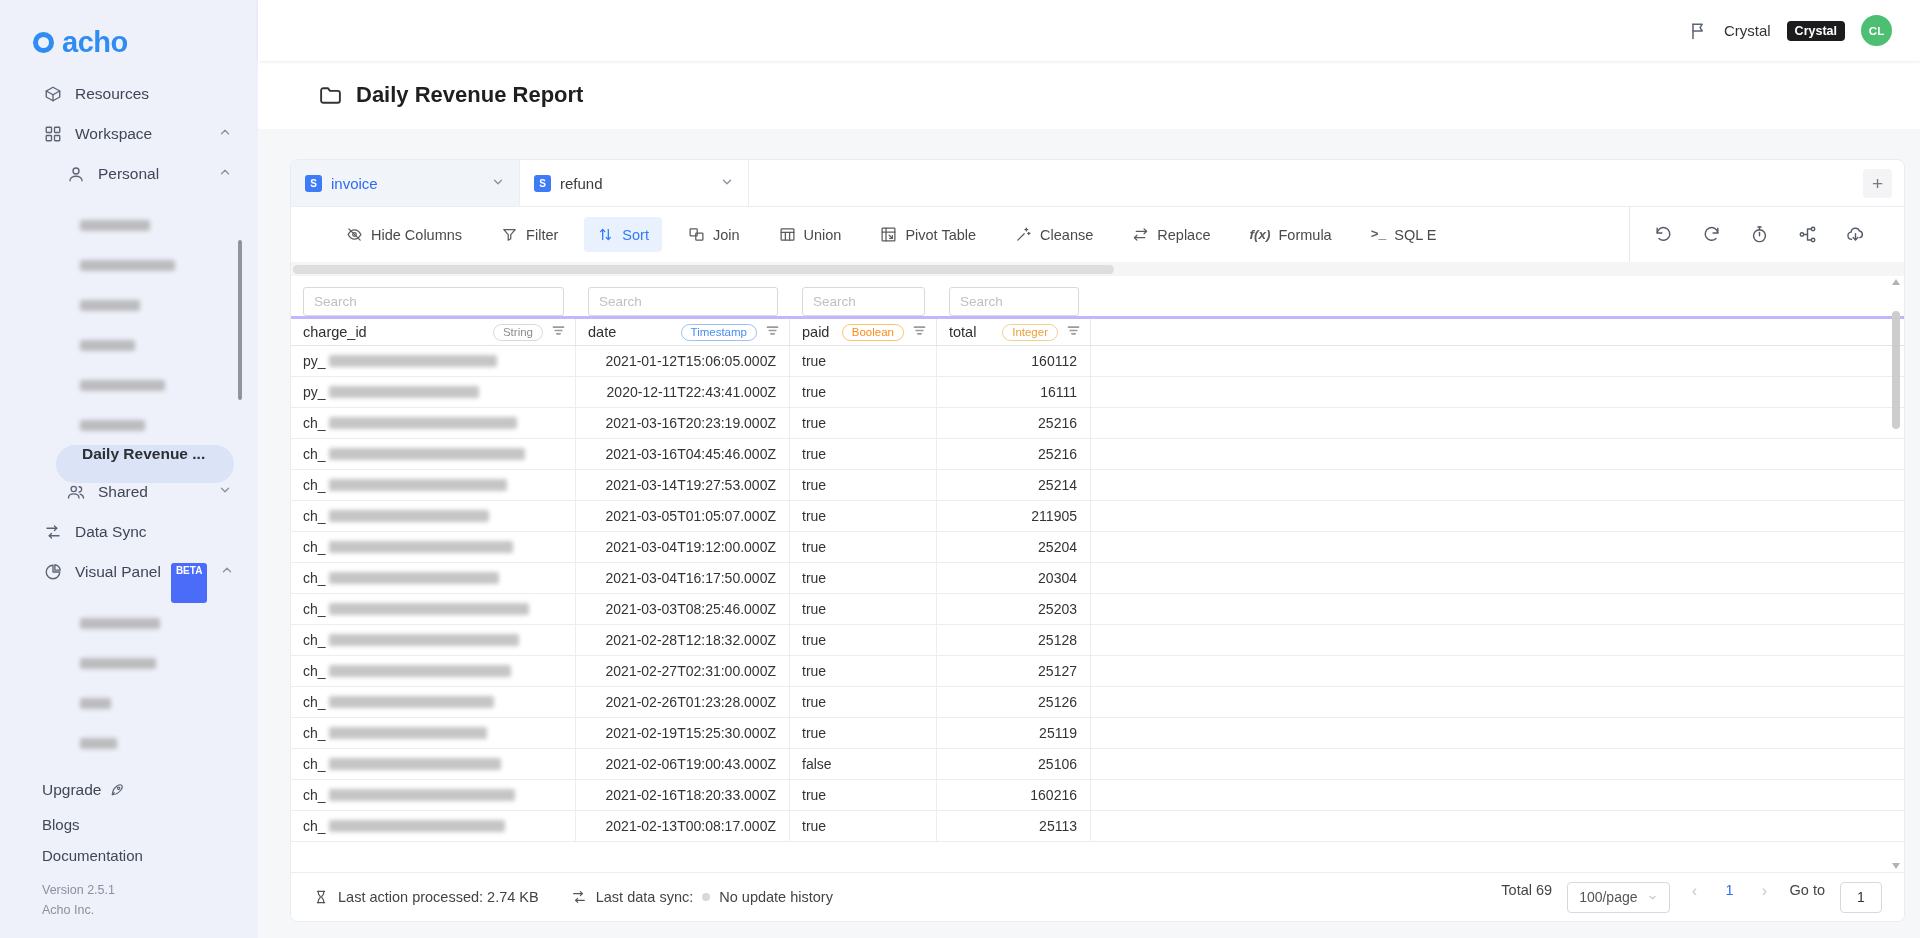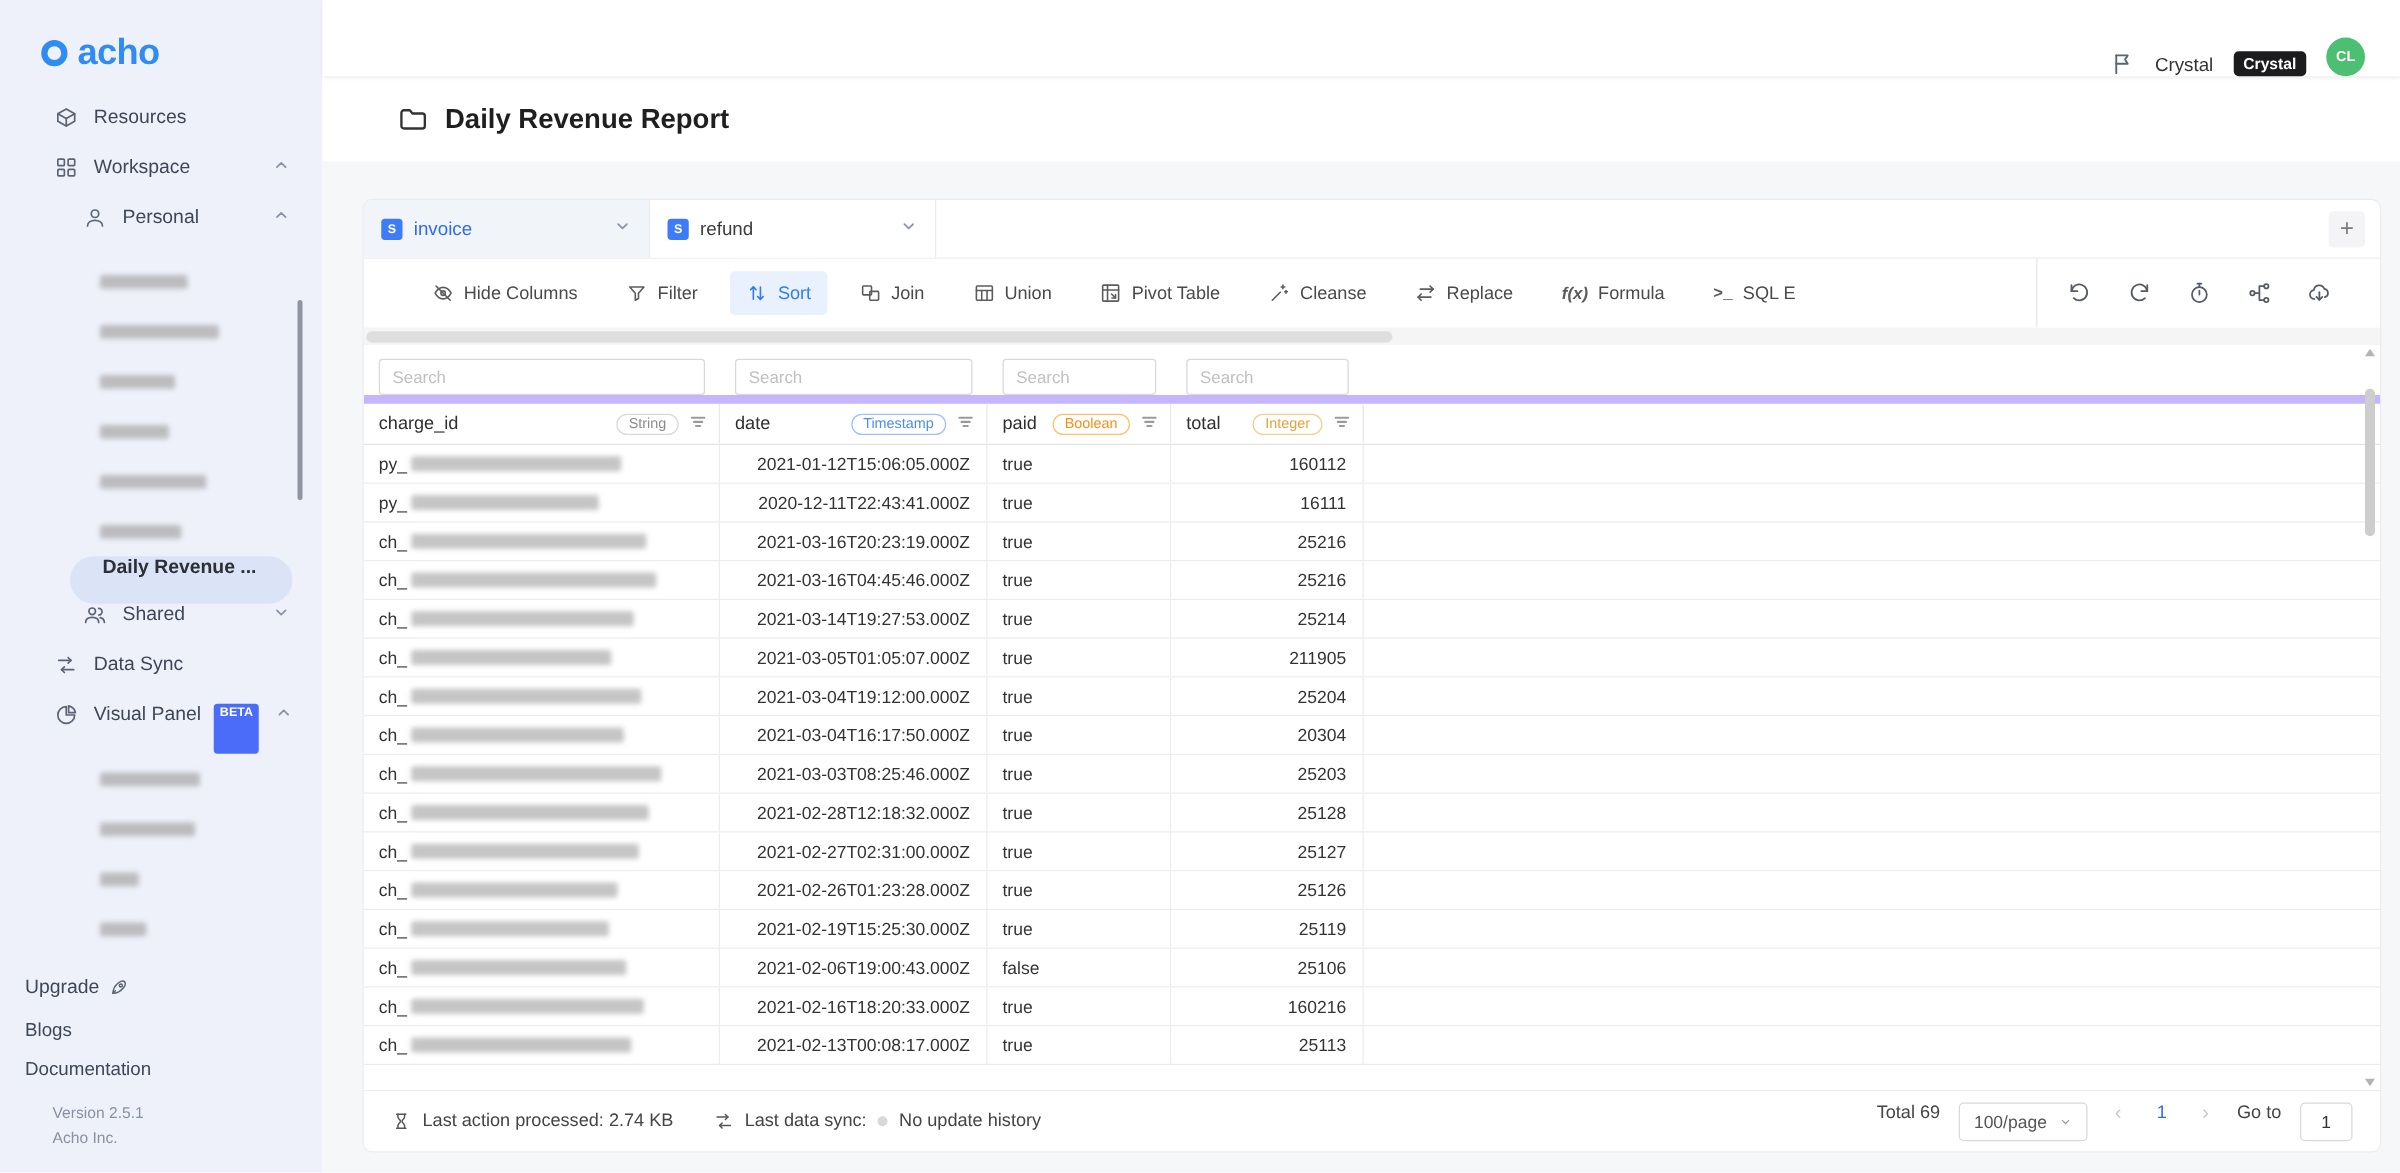--- a/index.html
+++ b/index.html
@@ -34,28 +34,28 @@
   .rg2 .lvl2:nth-child(2) .bar{width:76px}
   .rg2 .lvl2:nth-child(3) .bar{width:31px}
   .rg2 .lvl2:nth-child(4) .bar{width:37px}
   .sel-pill{margin-left:56px;height:38px;display:flex;align-items:flex-start;background:#dbe3f6;
     border-radius:19px;padding:0 26px;font-size:15.5px;color:#2b2f36;font-weight:bold;width:178px}
   .beta{background:#4a6cf8;color:#fff;font-size:10px;font-weight:bold;border-radius:3px;
     padding:2px 5px;margin-left:-3px}
   .side-scroll{position:absolute;right:16px;top:240px;width:4px;height:160px;
     background:#8f94a0;border-radius:2px}
   .side-footer{margin-top:auto;display:flex;flex-direction:column}
-  .foot-item{display:flex;align-items:center;gap:8px;height:31px;padding-left:20px;
+  .foot-item{display:flex;align-items:center;gap:8px;height:31px;padding-left:42px;
     font-size:15px;color:#3f4757}
   .foot-item.first{height:38px;font-size:15.5px}
   .version{padding-left:42px;margin-top:10px;font-size:12.5px;color:#8a90a0;line-height:1.55}
 
   
   .topbar{position:absolute;left:258px;top:0;right:0;height:61px;background:#fff;z-index:6;
-    box-shadow:0 1px 3px rgba(0,0,0,.08);display:flex;align-items:flex-end;
+    box-shadow:0 1px 3px rgba(0,0,0,.08);display:flex;align-items:center;
     justify-content:flex-end;gap:16px;padding-right:28px}
   .topbar .name{font-size:15px;color:#333}
   .org-badge{background:#1c1c1e;color:#fff;font-size:12.5px;font-weight:bold;
     padding:3px 8px;border-radius:4px}
   .avatar{width:31px;height:31px;border-radius:50%;background:#4cbf73;color:#fff;
     font-size:11.5px;font-weight:bold;display:flex;align-items:center;justify-content:center}
   .title-row{position:absolute;left:258px;top:61px;right:0;height:68px;background:#fff;
     display:flex;align-items:center;gap:13px;padding:0 48px 0 60px}
   .title-row h1{font-size:22px;font-weight:bold;color:#1f1f1f}
   .title-row .ic{width:25px;height:25px;stroke:#333}
@@ -97,21 +97,21 @@
 
   
   .table-wrap{flex:1;position:relative;background:#fff;overflow:hidden}
   .c0{width:285px}.c1{width:214px}.c2{width:147px}.c3{width:154px}
   .search-row{display:flex;height:40px;align-items:flex-end}
   .search-row .scell{display:flex;align-items:center}
   .search-row input{height:29px;border:1px solid #d9d9d9;border-radius:3px;margin-left:12px;
     padding:0 10px;font-size:13.5px;font-family:inherit;color:#333;outline:none}
   .search-row input::placeholder{color:#c0c0c0}
   .si0{width:261px}.si1{width:190px}.si2{width:123px}.si3{width:130px}
-  .header-row{display:flex;height:40px;border-top:7px solid #c4b5fd;border-bottom:1px solid #e4e4e4}
+  .header-row{display:flex;height:30px;border-top:3px solid #c4b5fd;border-bottom:1px solid #e4e4e4}
   .hcell{display:flex;align-items:center;gap:8px;padding:0 9px 0 12px;
     border-right:1px solid #e9e9e9;font-size:14.5px;color:#2f2f2f}
   .badge{border:1px solid;border-radius:10px;font-size:11.5px;padding:1.5px 9px;margin-left:auto;flex:none}
   .badge.b-string{color:#8c8c8c;border-color:#d9d9d9}
   .badge.b-timestamp{color:#4a8df0;border-color:#9cc0f9}
   .badge.b-boolean{color:#fa8c16;border-color:#ffc069}
   .badge.b-integer{color:#e9a23b;border-color:#f2cf8e}
   .hfilter svg{width:15px;height:15px;stroke:#9b9b9b;stroke-width:2;fill:none;
     stroke-linecap:round;flex:none}
   .row{display:flex;height:31px;border-bottom:1px solid #ededed;font-size:14px;color:#333}

